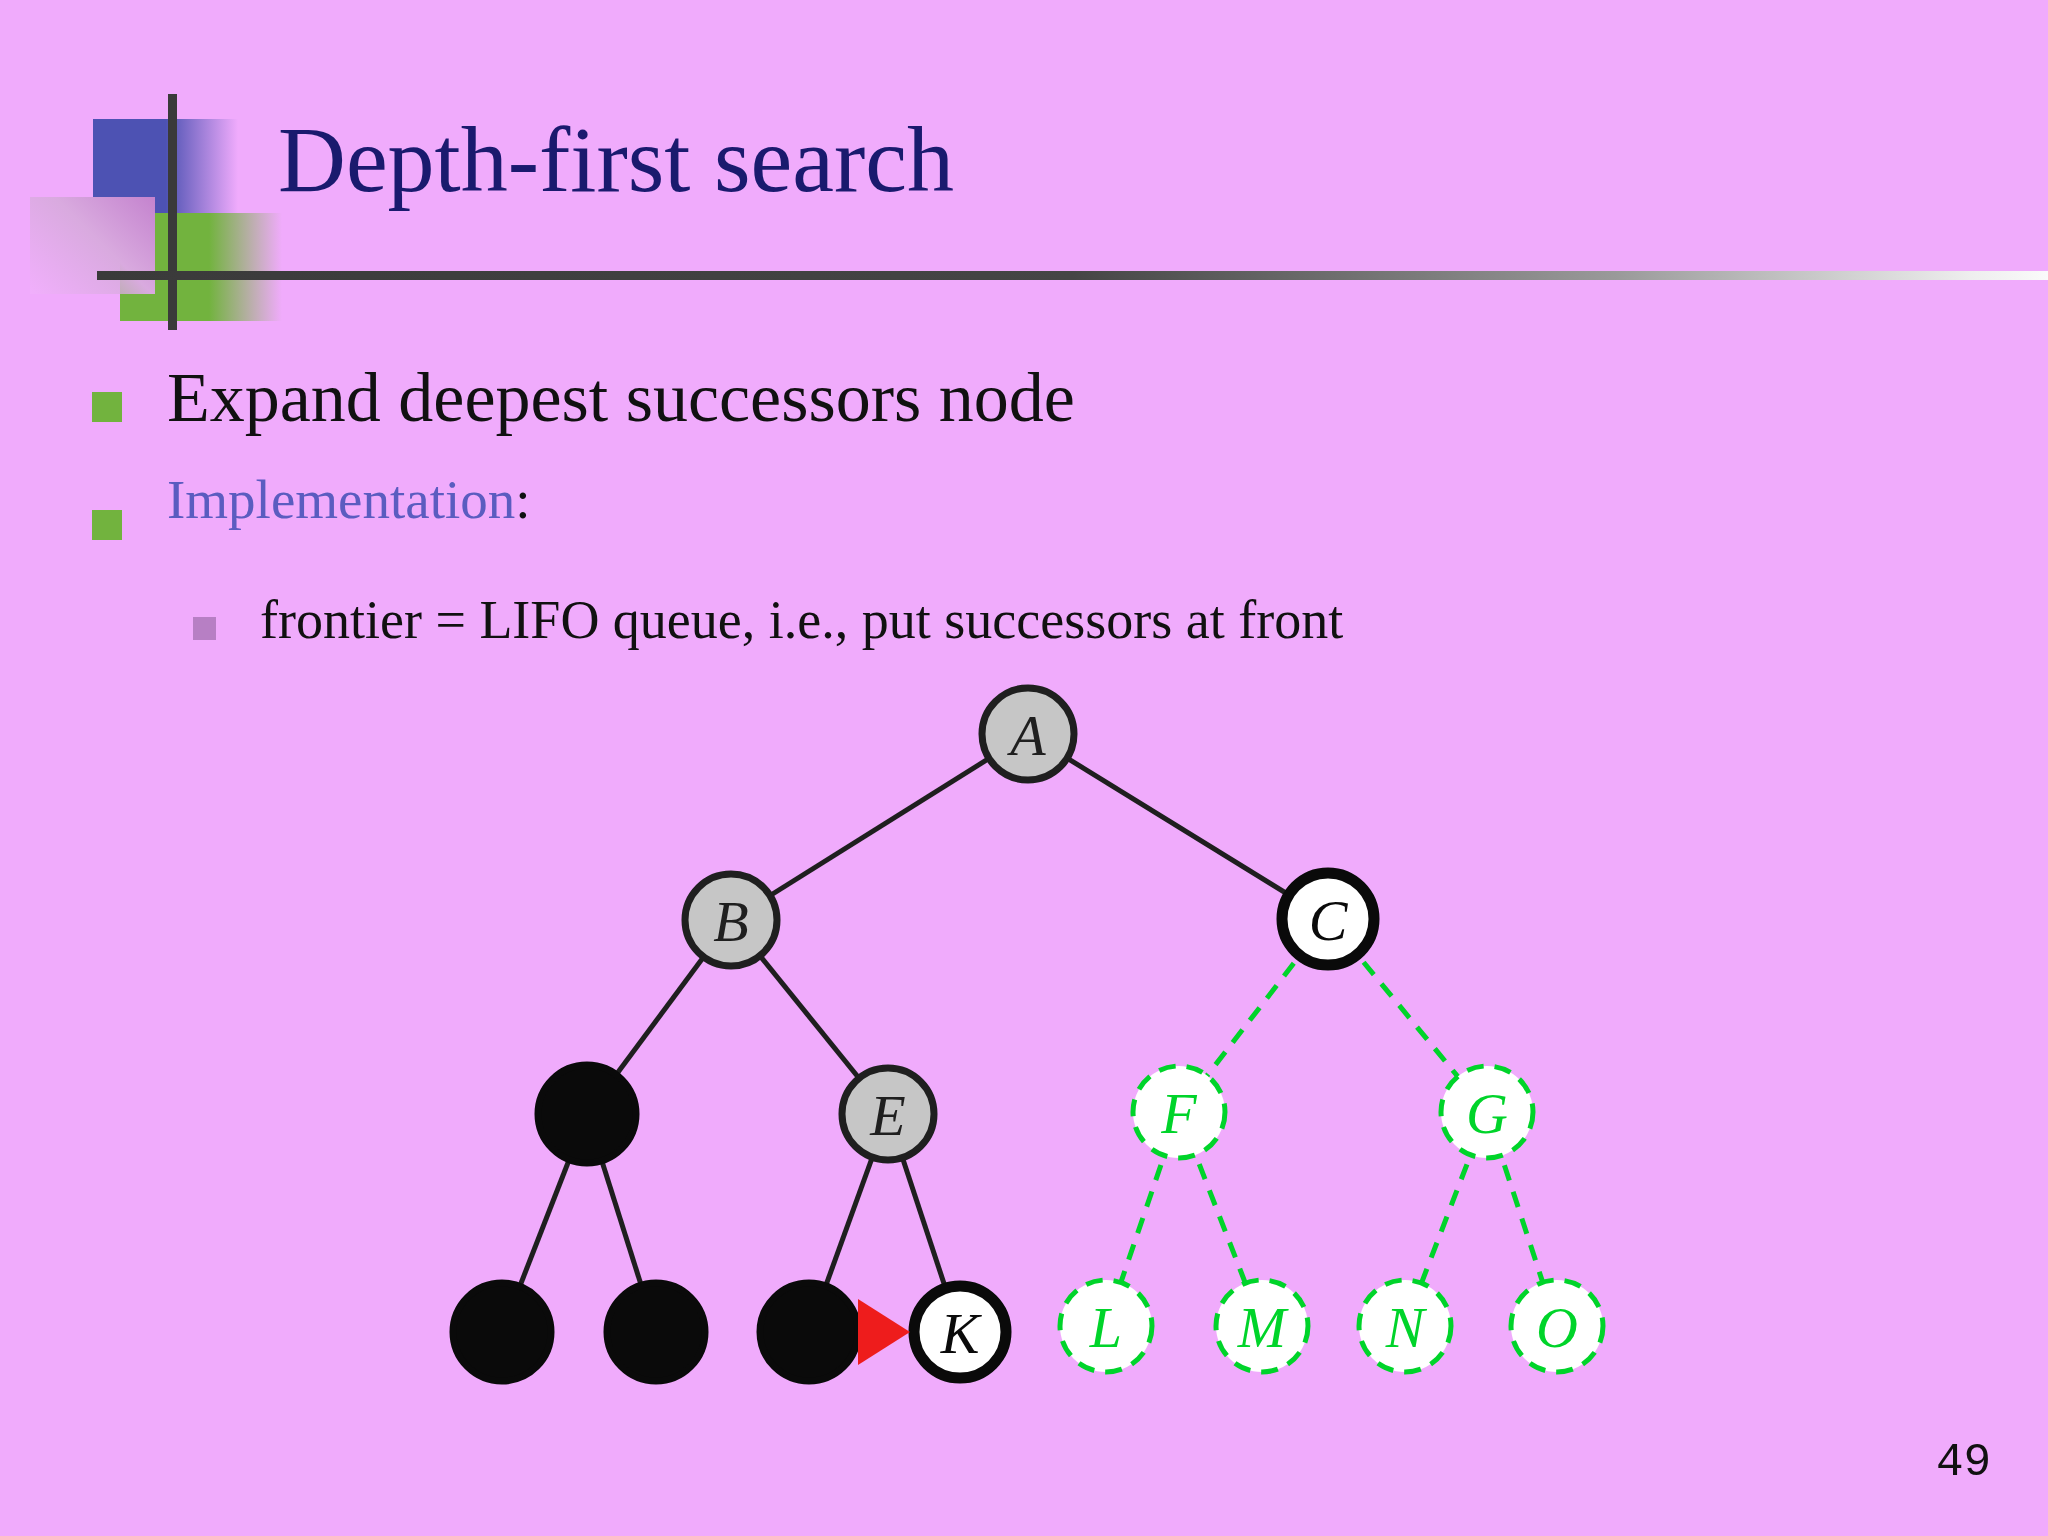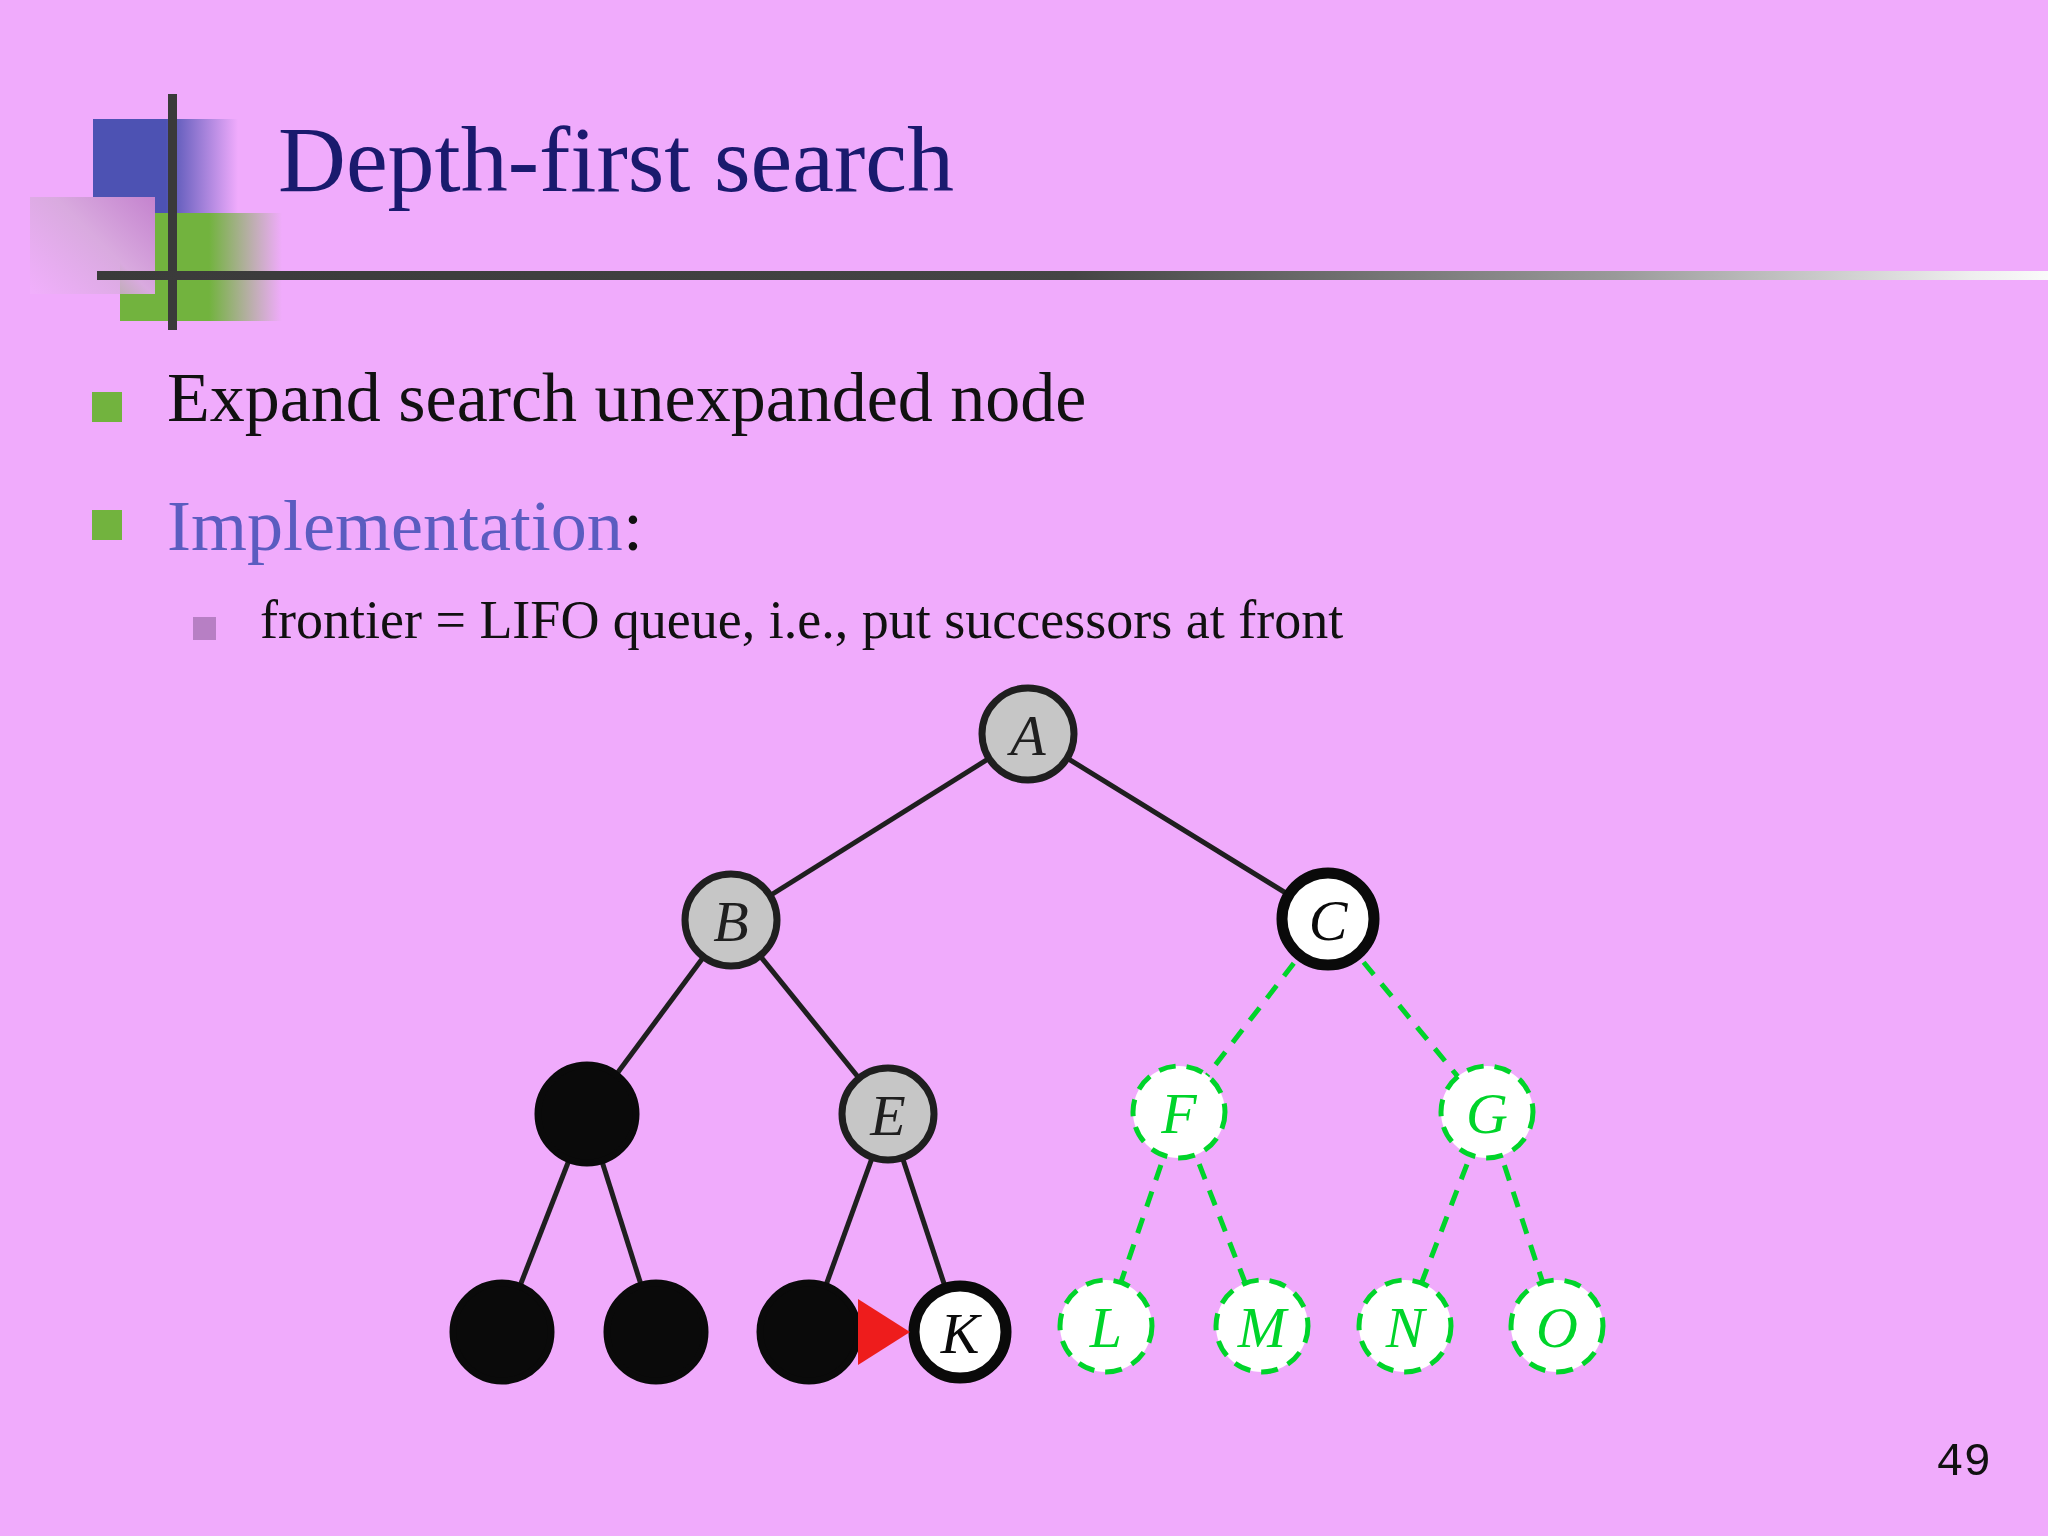--- a/index.html
+++ b/index.html
@@ -39,21 +39,21 @@
     color:#1a1a6e;
     white-space:nowrap;
   }
   
   .bullet-square{position:absolute;}
   .bsq-1{left:92px;top:392px;width:30px;height:30px;background:#72b33e;}
   .bsq-2{left:92px;top:510px;width:30px;height:30px;background:#72b33e;}
   .bsq-3{left:193px;top:617px;width:23px;height:23px;background:#b77fc4;}
   .btext{position:absolute;white-space:nowrap;color:#111111;line-height:1.0;}
   .btext-1{left:167px;top:363px;font-size:70px;}
-  .btext-2{left:167px;top:490px;font-size:72px;}
+  .btext-2{left:167px;top:472px;font-size:55px;}
   .btext-3{left:260px;top:593px;font-size:54px;}
   .impl-word{color:#5b5cc0;}
   .impl-colon{color:#111111;}
   .frontier-italic{}
   
   .tree-svg{position:absolute;left:0;top:0;width:2048px;height:1536px;}
   
   .page-number{
     position:absolute;left:1936px;top:1440px;
     font-family:Liberation Mono, monospace;
@@ -67,21 +67,21 @@
 
   <div class="decor decor-blue"></div>
   <div class="decor decor-green"></div>
   <div class="decor decor-purple"></div>
   <div class="decor vline"></div>
   <div class="decor hline"></div>
 
   <div class="title">Depth-first search</div>
 
   <div class="bullet-square bsq-1"></div>
-  <div class="btext btext-1">Expand search unexpanded node</div>
+  <div class="btext btext-1">Expand deepest successors node</div>
 
   <div class="bullet-square bsq-2"></div>
   <div class="btext btext-2"><span class="impl-word">Implementation</span><span class="impl-colon">:</span></div>
 
   <div class="bullet-square bsq-3"></div>
   <div class="btext btext-3"><span class="frontier-italic">frontier</span><span> = LIFO queue, i.e., put successors at front</span></div>
 
   <svg class="tree-svg" id="tree" viewBox="0 0 2048 1536">
       <line x1="1028" y1="734" x2="731" y2="920" stroke="#1f1f1f" stroke-width="5"></line>
       <line x1="1028" y1="734" x2="1328" y2="919" stroke="#1f1f1f" stroke-width="5"></line>

